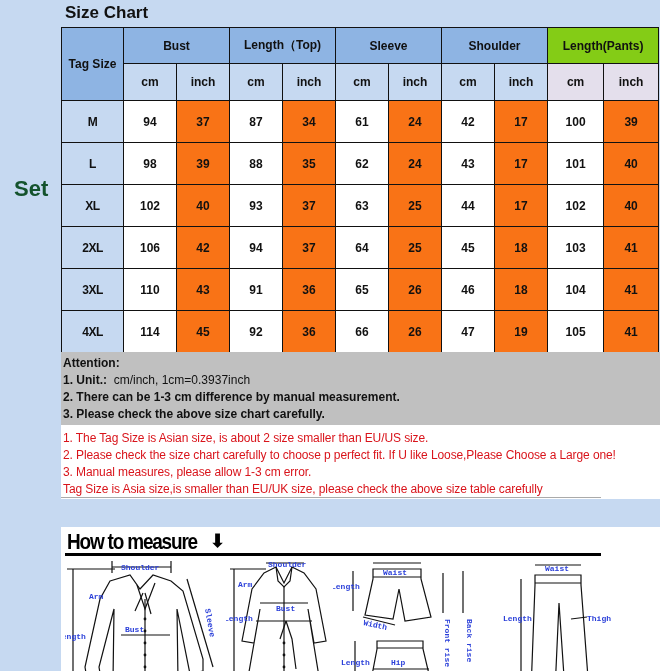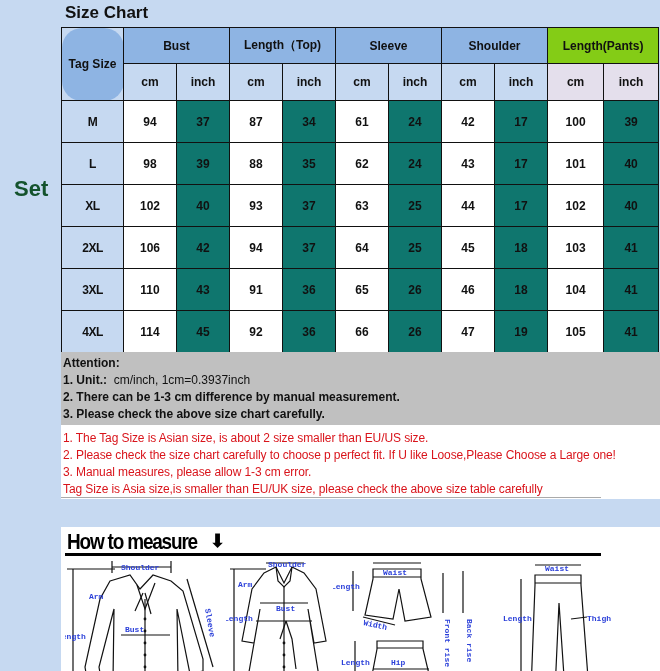--- a/index.html
+++ b/index.html
@@ -28,27 +28,27 @@
     text-align: center;
     vertical-align: middle;
     font-size: 12px;
     color: #111;
     font-weight: bold;
     overflow: hidden;
     white-space: nowrap;
   }
   .hdr-group { background: #8eb4e3; height: 36px; }
   .hdr-group.pants { background: #84cc16; }
-  .hdr-tag { background: #8eb4e3; border-radius: 20px; }
+  .hdr-tag { background: #8eb4e3; }
   .hdr-unit { background: #c6d9f1; height: 37px; }
   .hdr-unit.pants { background: #e4dfec; }
   tr.data-row td { height: 42px; }
   td.tag-cell { background: #c6d9f1; font-weight: normal; letter-spacing: -0.5px; }
   td.cm-cell { background: #ffffff; }
-  td.inch-cell { background: #0f766e; }
+  td.inch-cell { background: #f97316; }
 
   .attention {
     position: absolute; left: 61px; top: 352px; width: 599px; height: 73px;
     background: #c0c0c0;
     padding: 3px 2px 0 2px;
     font-size: 12px; font-weight: bold; color: #111; line-height: 17px;
   }
   .attention .unit-val { font-weight: normal; margin-top: 16px; }
   .notes {
     position: absolute; left: 61px; top: 425px; width: 599px; height: 74px;

